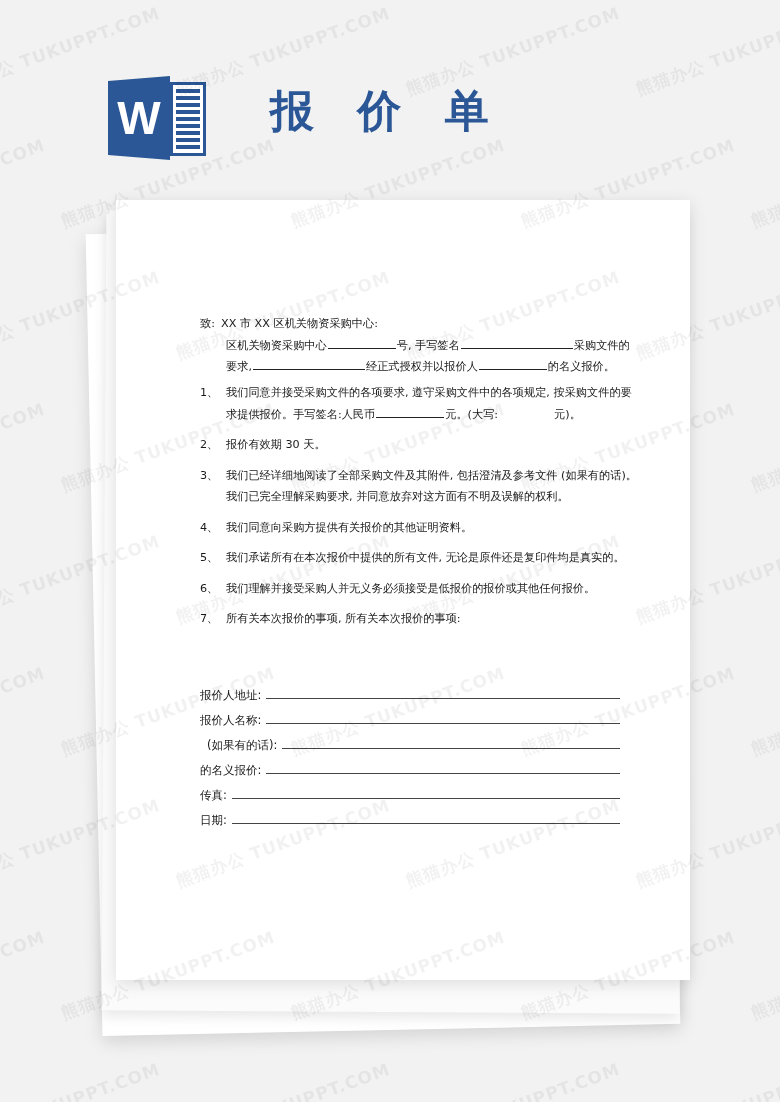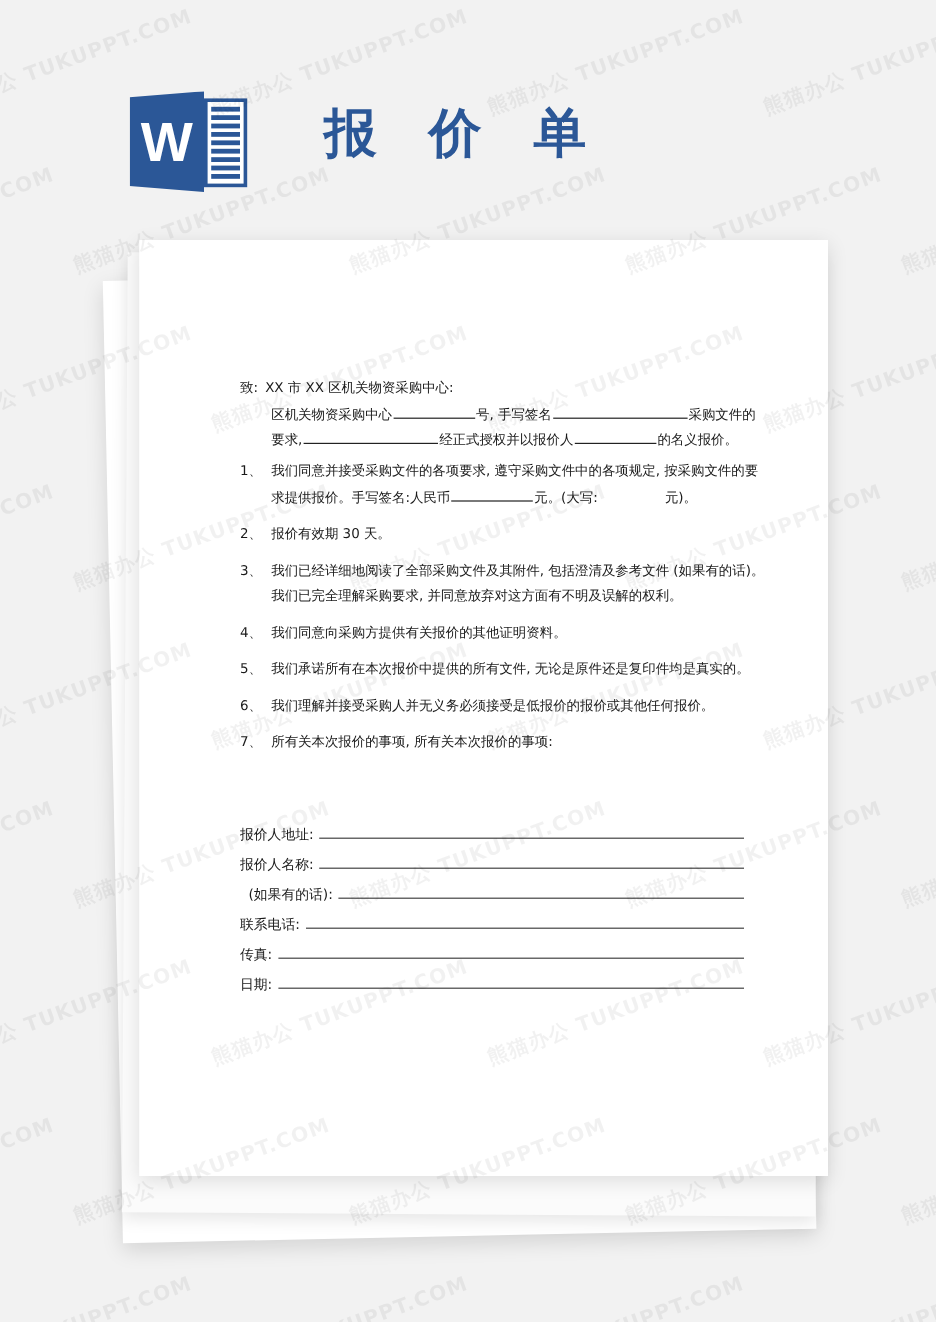--- a/index.html
+++ b/index.html
@@ -369,21 +369,21 @@
     </div>
     <div class="field-row">
       <span class="field-label">报价人名称:</span>
       <span class="field-line"></span>
     </div>
     <div class="field-row indent">
       <span class="field-label">(如果有的话):</span>
       <span class="field-line"></span>
     </div>
     <div class="field-row">
-      <span class="field-label">联系电话:</span>
+      <span class="field-label">的名义报价:</span>
       <span class="field-line"></span>
     </div>
     <div class="field-row">
       <span class="field-label">传真:</span>
       <span class="field-line"></span>
     </div>
     <div class="field-row">
       <span class="field-label">日期:</span>
       <span class="field-line"></span>
     </div>

